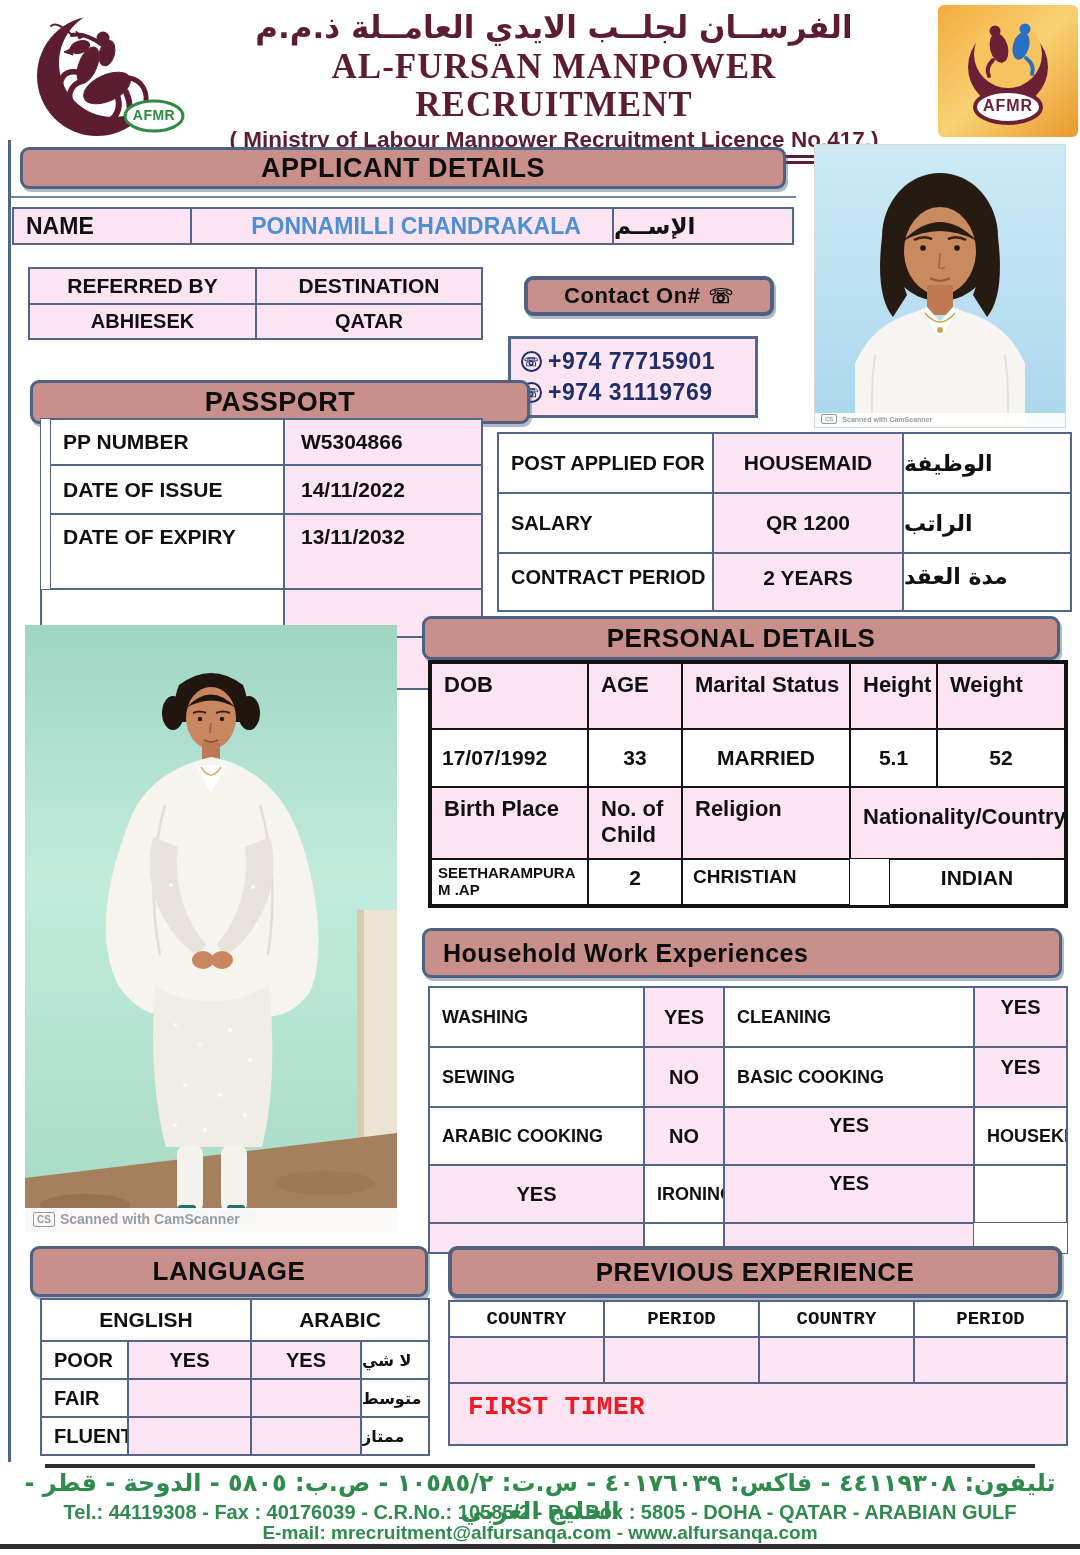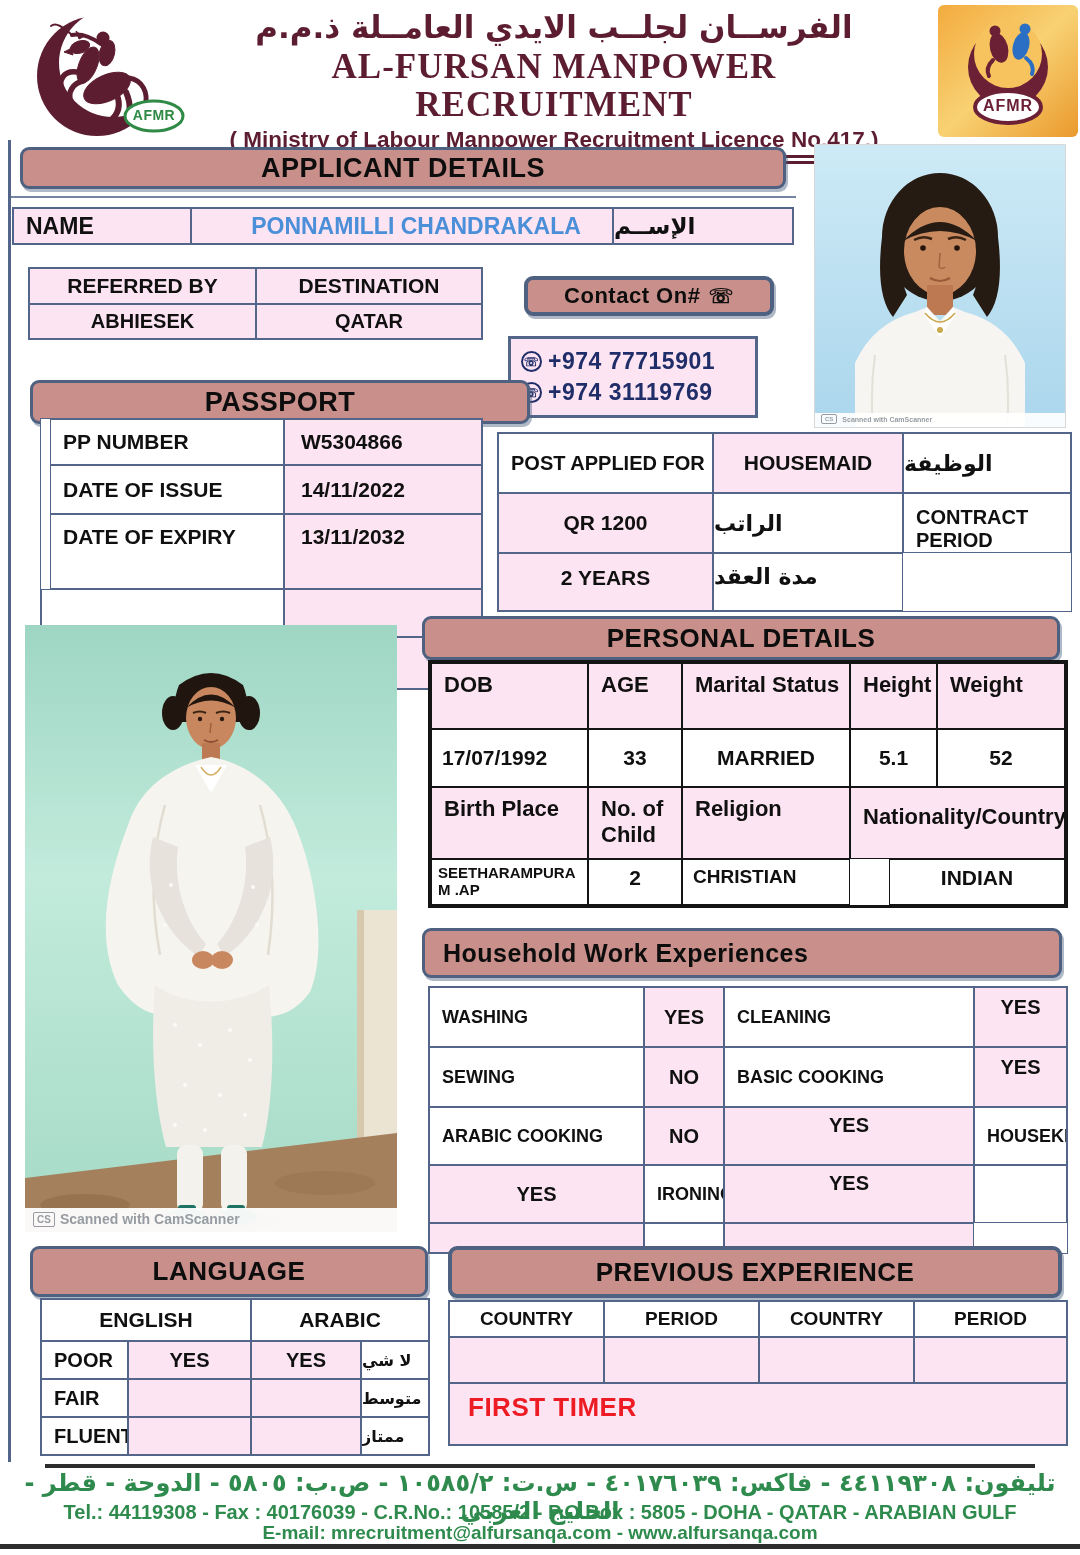--- a/index.html
+++ b/index.html
@@ -58,21 +58,21 @@
   #household-table{left:428px; top:986px; width:640px; height:268px; grid-template-columns:215px 80px 250px 1fr;
                    grid-template-rows:60px 60px 58px 58px auto; border:1px solid var(--slate2);}
   .hh-skill{font-size:18px;} .hh-ans{font-size:20px;}
   #language-bar{left:30px; top:1246px; width:398px; height:51px; font-size:26px;}
   #language-table{left:40px; top:1298px; width:390px; height:158px; grid-template-columns:87px 123px 110px 1fr;
                   grid-template-rows:42px 38px 38px 1fr; border:1px solid var(--slate2);}
   .lang-h{font-size:21px;} .lang-cell{font-size:20px;}
   .colspan-en{grid-column:1/3;} .colspan-ar{grid-column:3/5;}
   #experience-bar{left:448px; top:1246px; width:614px; height:52px; border-width:4px; font-size:26px;}
   #experience-table{left:448px; top:1300px; width:620px; height:146px; grid-template-columns:155px 155px 155px 1fr;
-                    grid-template-rows:36px 46px 1fr; border:1px solid var(--slate2);}
+                    grid-template-rows:36px 46px 1fr; border:1px solid var(--slate2);font-family:Liberation Mono, monospace;}
   .exp-h{font-size:19px;}
   #first-timer-cell{grid-column:1/5; color:var(--red); font-size:26px; padding-left:18px; align-items:flex-start; padding-top:8px; letter-spacing:.5px;}
   
   #portrait{left:815px; top:145px; width:250px; height:282px; box-shadow:0 0 0 1px #d8d8d8;}
   #big-photo{left:25px; top:625px; width:372px; height:607px; z-index:5;}
   .wm{position:absolute; color:#979ca2; font-weight:bold; display:flex; align-items:center; gap:5px;}
   .wm-badge{border:1.5px solid #979ca2; border-radius:2px; padding:0 3px; font-size:10px; line-height:13px;}
   #big-wm{left:8px; bottom:5px; font-size:14px;}
   #small-wm{left:6px; bottom:3px; font-size:7px;}
   #small-wm .wm-badge{font-size:6px; line-height:8px; border-width:1px;}
@@ -236,20 +236,21 @@
     <div class="cell white"></div>
     <div class="cell pink"></div>
     <div class="cell white"></div>
     <div class="cell pink"></div>
   </div>
 
   <div class="abs tbl" id="job-table">
     <div class="cell white pl job-label">POST APPLIED FOR</div>
     <div class="cell pink ctr job-val">HOUSEMAID</div>
     <div class="cell white rtl" style="font-size:22px;">الوظيفة</div>
+    <div class="cell white pl job-label">SALARY</div>
     <div class="cell pink ctr job-val">QR  1200</div>
     <div class="cell white rtl" style="font-size:22px;">الراتب</div>
     <div class="cell white pl job-label" style="align-items:flex-start; padding-top:12px;">CONTRACT PERIOD</div>
     <div class="cell pink ctr job-val" style="align-items:flex-start; padding-top:12px;">2 YEARS</div>
     <div class="cell white rtl" style="font-size:22px; align-items:flex-start; padding-top:10px;">مدة العقد</div>
   </div>
 
   <div class="abs bar" id="personal-bar">
     <span>PERSONAL DETAILS</span>
   </div>

